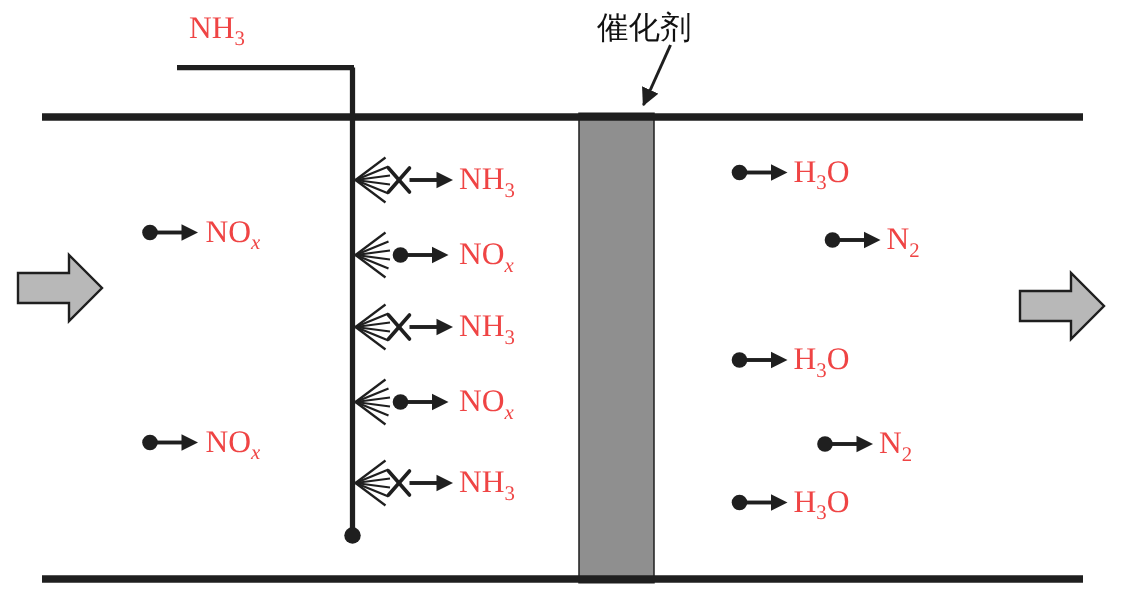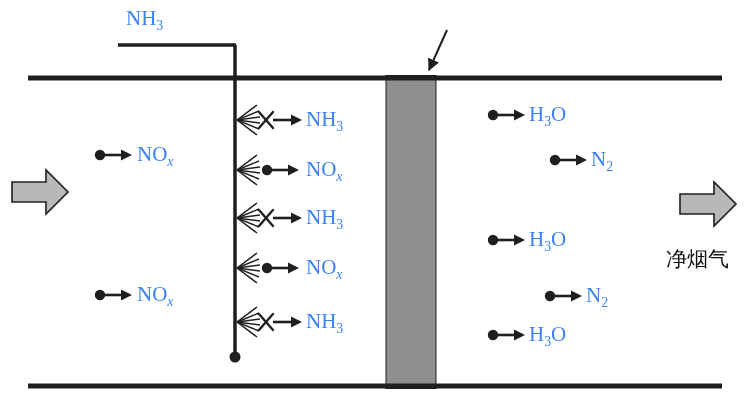--- a/index.html
+++ b/index.html
@@ -15,21 +15,21 @@
     overflow:hidden;
     font-family:"Liberation Serif","DejaVu Serif",serif;
   }
   .stage svg{position:absolute;left:0;top:0;}
   .stroke-line{stroke:var(--line);}
   .fill-line{fill:var(--line);}
   .flow-arrow{fill:var(--flow-arrow-fill);stroke:var(--line);stroke-width:1.6;}
   .catalyst{fill:var(--catalyst-fill);stroke:var(--line);stroke-width:1;}
   .mol{
     position:absolute;
-    font-size:21px;line-height:21px;color:#3b82f6;
+    font-size:21px;line-height:21px;color:#ef4444;
     white-space:nowrap;
   }
   .mol sub{font-size:0.66em;line-height:0;}
   sub.it{font-style:italic;}
   .cjk{
     position:absolute;
     font-size:21px;line-height:24px;color:#111;
     white-space:nowrap;
   }
 </style>
@@ -100,21 +100,21 @@
 
     <use href="#dot-arrow" transform="translate(488,115)"></use>
     <use href="#dot-arrow" transform="translate(550,160)"></use>
     <use href="#dot-arrow" transform="translate(488,240)"></use>
     <use href="#dot-arrow" transform="translate(545,296)"></use>
     <use href="#dot-arrow" transform="translate(488,335)"></use>
   </svg>
 
   <div class="mol" style="left:126px;top:8px"><span>NH</span><sub>3</sub><span></span></div>
 
-  <div class="cjk" style="left:666px;top:247px">净烟气</div>
+  <div class="cjk" style="left:398px;top:6px">催化剂</div>
 
   <div class="mol" style="left:137px;top:144px"><span>NO</span><sub class="it">x</sub><span></span></div>
   <div class="mol" style="left:137px;top:284px"><span>NO</span><sub class="it">x</sub><span></span></div>
 
   <div class="mol" style="left:306px;top:109px"><span>NH</span><sub>3</sub><span></span></div>
   <div class="mol" style="left:306px;top:159px"><span>NO</span><sub class="it">x</sub><span></span></div>
   <div class="mol" style="left:306px;top:207px"><span>NH</span><sub>3</sub><span></span></div>
   <div class="mol" style="left:306px;top:257px"><span>NO</span><sub class="it">x</sub><span></span></div>
   <div class="mol" style="left:306px;top:311px"><span>NH</span><sub>3</sub><span></span></div>
 

